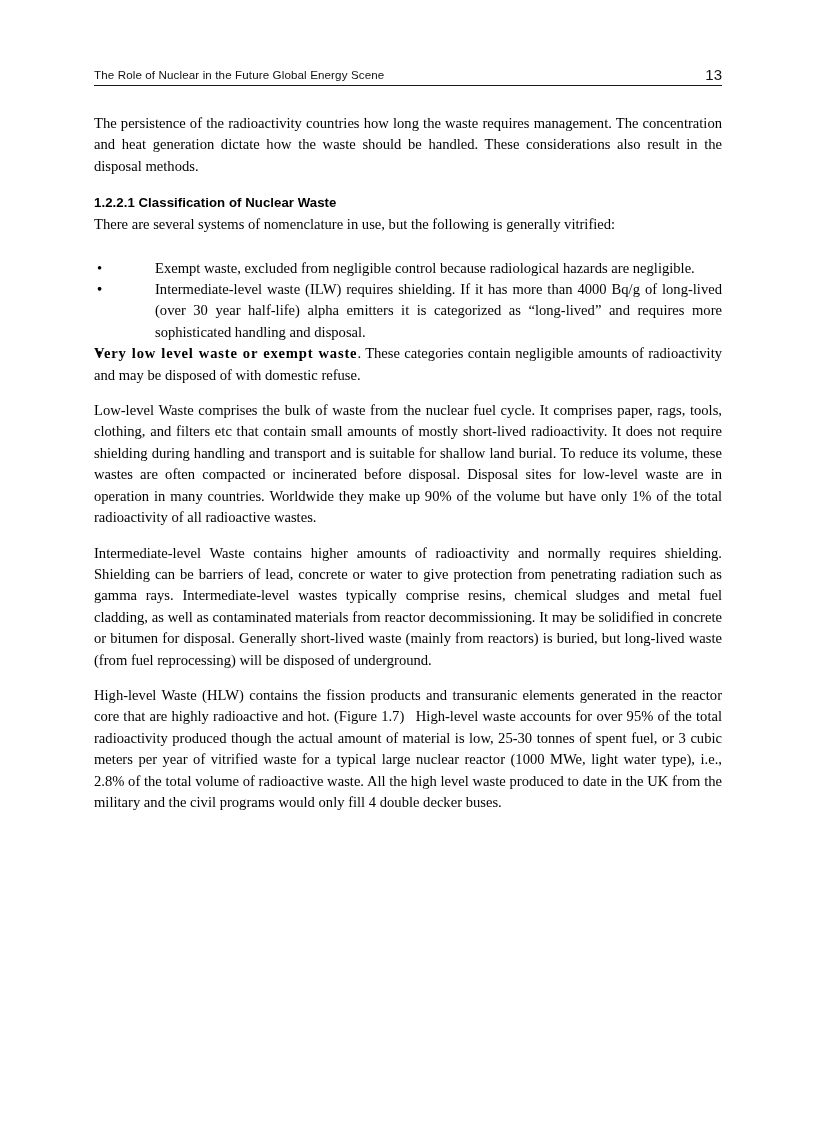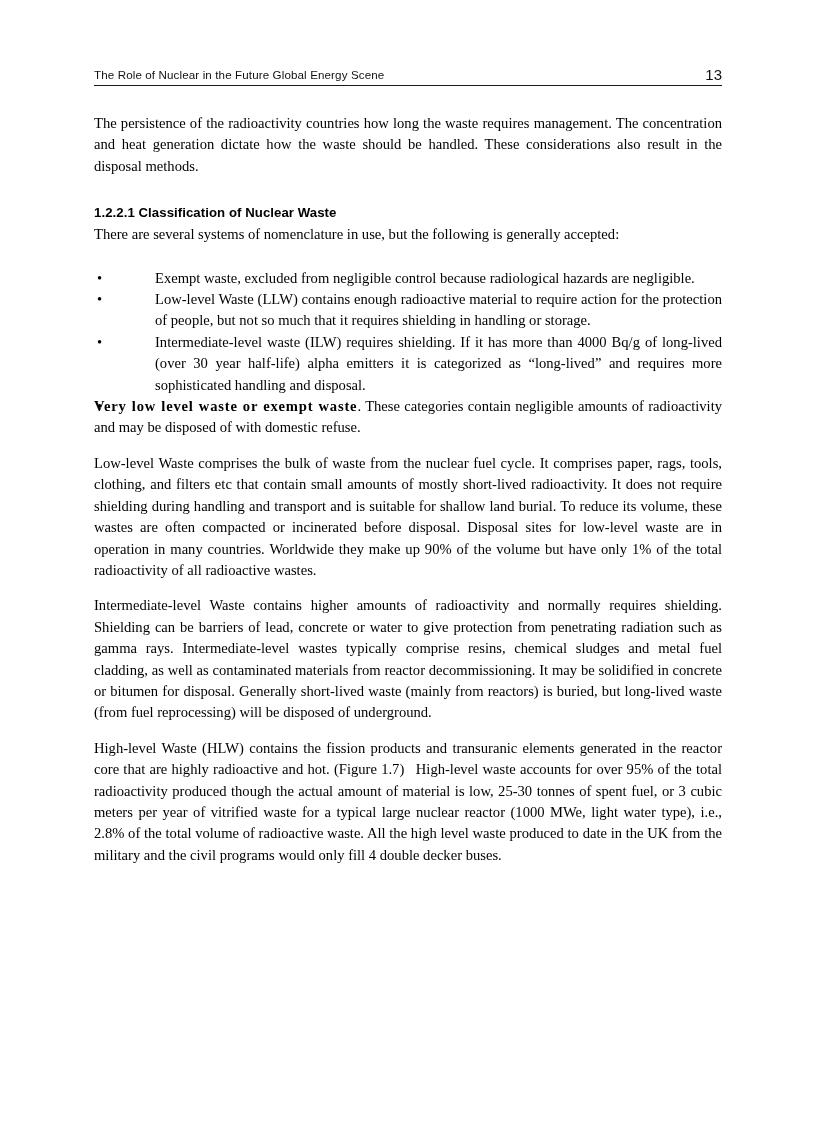--- a/index.html
+++ b/index.html
@@ -72,21 +72,21 @@
 
   
   h3.section-heading {
     font-family: "Liberation Sans", "DejaVu Sans", sans-serif;
     font-weight: bold;
     font-size: 13.2px;
     line-height: 19px;
     margin: 0 0 2px 0;
     letter-spacing: 0.005em;
   }
-  .heading-block { margin-top: 26px; }
+  .heading-block { margin-top: 16px; }
 
   
   .lead {
     font-weight: normal;
   }
   .lead-spaced {
     font-weight: bold;
     letter-spacing: 0.055em;
     font-family: Liberation Serif, serif;
   }
@@ -126,31 +126,30 @@
       <span class="header-title">The Role of Nuclear in the Future Global Energy Scene</span>
       <span class="header-page-number">13</span>
     </div>
 
     <div class="body-area">
 
       <p class="para">The persistence of the radioactivity countries how long the waste requires management. The concentration and heat generation dictate how the waste should be handled. These considerations also result in the disposal methods.</p>
 
       <div class="heading-block">
         <h3 class="section-heading">1.2.2.1 Classification of Nuclear Waste</h3>
-        <p class="para tight">There are several systems of nomenclature in use, but the following is generally accepted:</p>
+        <p class="para tight">There are several systems of nomenclature in use, but the following is generally vitrified:</p>
       </div>
 
       <ul class="bullet-list">
         <li class="bullet-item">
           <span class="bullet-marker">•</span>
           <span>Exempt waste, excluded from negligible control because radiological hazards are negligible.</span>
         </li>
         <li class="bullet-item">
           <span class="bullet-marker">•</span>
-          <span>Low-level Waste (LLW) contains enough radioactive material to require action for the protection of people, but not so much that it requires shielding in handling or storage.</span>
         </li>
         <li class="bullet-item">
           <span class="bullet-marker">•</span>
           <span>Intermediate-level waste (ILW) requires shielding. If it has more than 4000 Bq/g of long-lived (over 30 year half-life) alpha emitters it is categorized as “long-lived” and requires more sophisticated handling and disposal.</span>
         </li>
         <li class="bullet-item">
           <span class="bullet-marker">•</span>
         </li>
       </ul>
 

